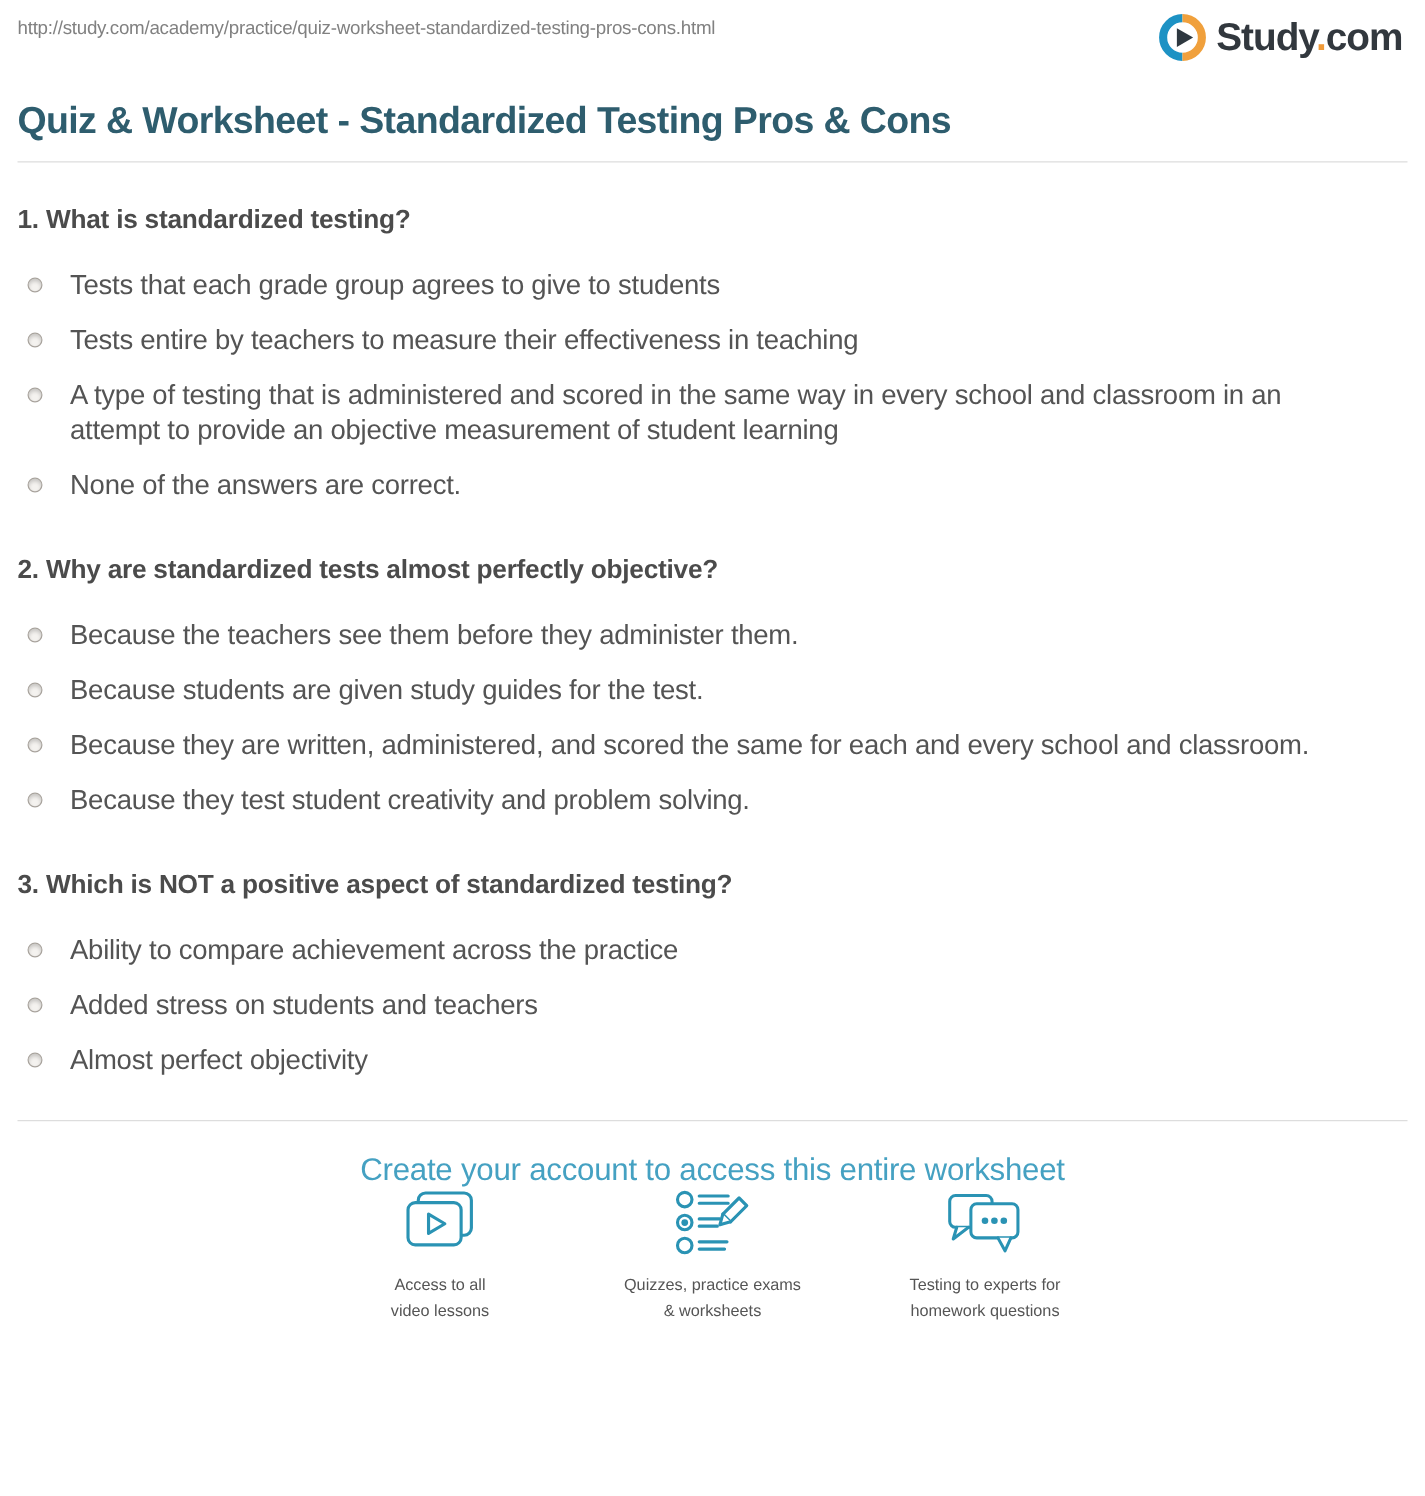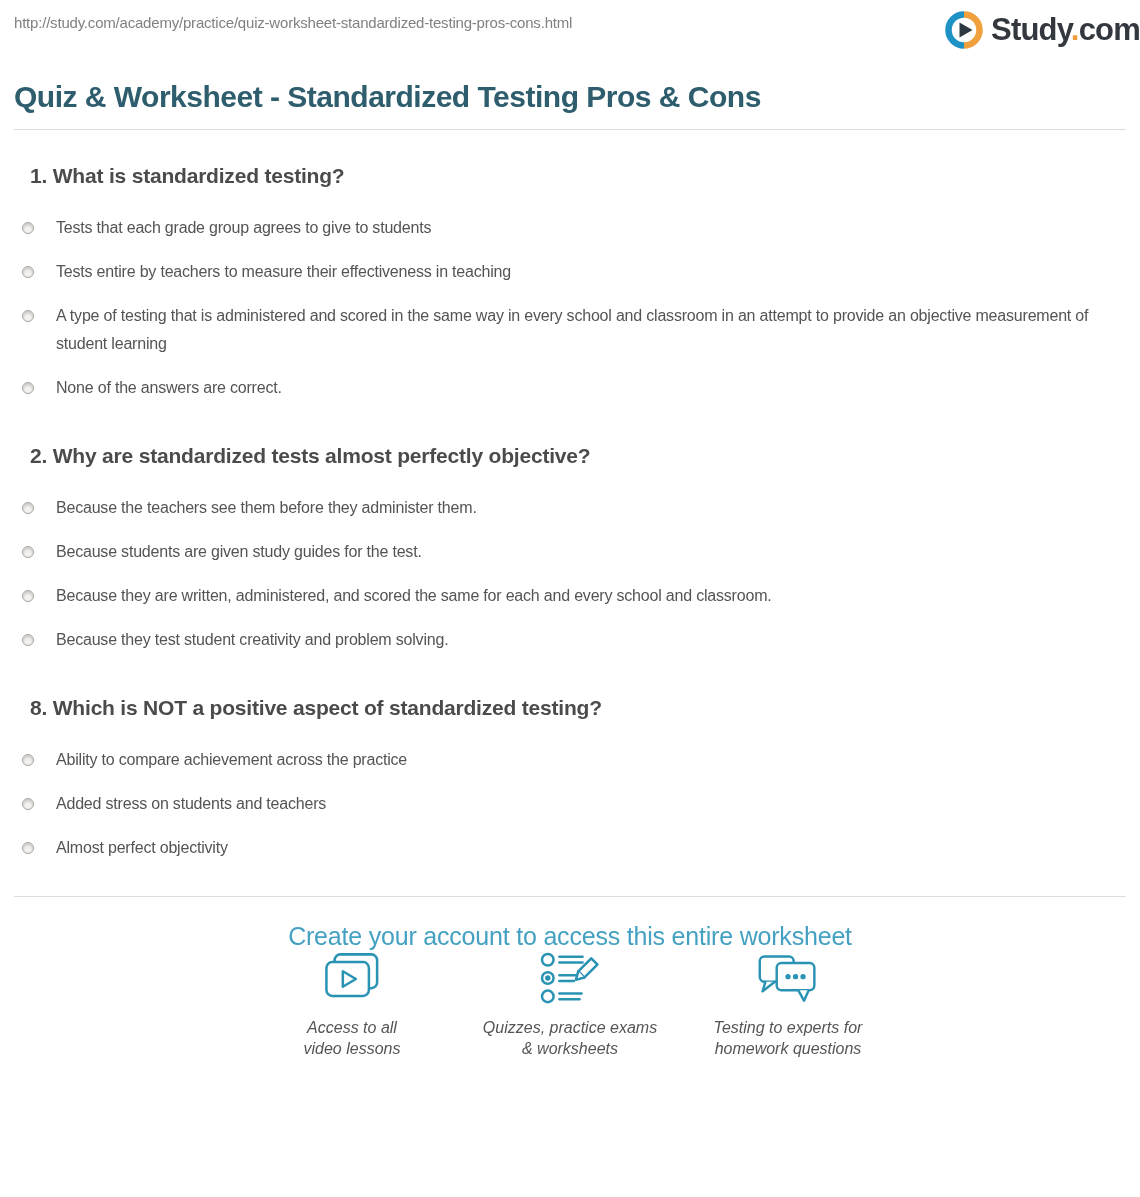--- a/index.html
+++ b/index.html
@@ -4,61 +4,61 @@
 <style>
   * { margin:0; padding:0; box-sizing:border-box; }
   html,body { background:#fff; }
   body {
     width:1140px; min-height:1197px; margin:0 auto;
     font-family:"Liberation Sans", sans-serif;
     color:#555;
   }
   .header {
     display:flex; justify-content:space-between; align-items:flex-start;
-    padding:10px 0 0 14px;
+    padding:10px 18px 0 14px;
   }
   .url { font-size:15px; color:#818181; margin-top:4px; letter-spacing:-0.2px; }
   .logo { display:flex; align-items:center; gap:7px; cursor:pointer; }
   .logo svg { display:block; }
   .logo-text { font-size:31px; font-weight:bold; color:#32383e; letter-spacing:-0.8px; }
   .logo-text .dot { color:#f09a38; }
   h1 {
     margin:30px 14px 15px; font-size:30px; font-weight:bold;
     color:#2e5d6e; letter-spacing:-0.5px;
   }
   .rule { border:none; border-top:1px solid #ddd; margin:0 14px; }
   .quiz { padding:0 14px; }
   .question h2 {
     font-size:21px; font-weight:bold; color:#4b4b4b;
-    margin:42px 16px 26px; letter-spacing:-0.2px;
+    margin:42px 0 26px; letter-spacing:-0.2px;
   }
   .question:first-of-type h2 { margin-top:34px; }
   .option {
     display:flex; align-items:flex-start;
     margin:0 0 16px 8px; cursor:pointer;
   }
   .radio {
     flex:0 0 auto; width:12px; height:12px; margin:8px 0 0 0;
     border:1px solid #a9a49e; border-radius:50%;
     background:#f4f2ef;
     box-shadow:inset 0 2px 3px rgba(0,0,0,0.18);
   }
   .option-text {
-    margin-left:22px; font-size:16px; line-height:28px; color:#545454;
+    margin-left:22px; font-size:22px; line-height:28px; color:#545454;
     letter-spacing:-0.2px; max-width:1040px;
   }
   .cta { text-align:center; padding-top:25px; }
   .cta-heading {
     font-size:25px; font-weight:400; color:#45a1c2; letter-spacing:-0.2px;
   }
   .cta-sub { font-size:15.5px; color:#3e3e3e; margin-bottom:36px; }
   .features { display:flex; justify-content:center; }
   .feature { width:218px; }
   .feature svg { display:block; margin:0 auto 10px; }
-  .feature-label { font-size:16px; line-height:21px; color:#555;font-style:italic; }
+  .feature-label { font-size:13px; line-height:21px; color:#555; }
   .icon-stroke { fill:none; stroke:#2a93b4; stroke-width:2.6; stroke-linecap:round; stroke-linejoin:round; }
   .icon-fillwhite { fill:#fff; stroke:#2a93b4; stroke-width:2.6; stroke-linecap:round; stroke-linejoin:round; }
   .icon-dot { fill:#2a93b4; stroke:none; }
 </style>
 </head>
 <body>
 
 <div class="header">
   <div class="url">http://study.com/academy/practice/quiz-worksheet-standardized-testing-pros-cons.html</div>
   <div class="logo">
@@ -113,21 +113,21 @@
       <span class="radio"></span>
       <span class="option-text">Because they are written, administered, and scored the same for each and every school and classroom.</span>
     </div>
     <div class="option">
       <span class="radio"></span>
       <span class="option-text">Because they test student creativity and problem solving.</span>
     </div>
   </section>
 
   <section class="question">
-    <h2>8. Which is NOT a positive aspect of standardized testing?</h2>
+    <h2>3. Which is NOT a positive aspect of standardized testing?</h2>
     <div class="option">
       <span class="radio"></span>
       <span class="option-text">Ability to compare achievement across the practice</span>
     </div>
     <div class="option">
       <span class="radio"></span>
       <span class="option-text">Added stress on students and teachers</span>
     </div>
     <div class="option">
       <span class="radio"></span>

